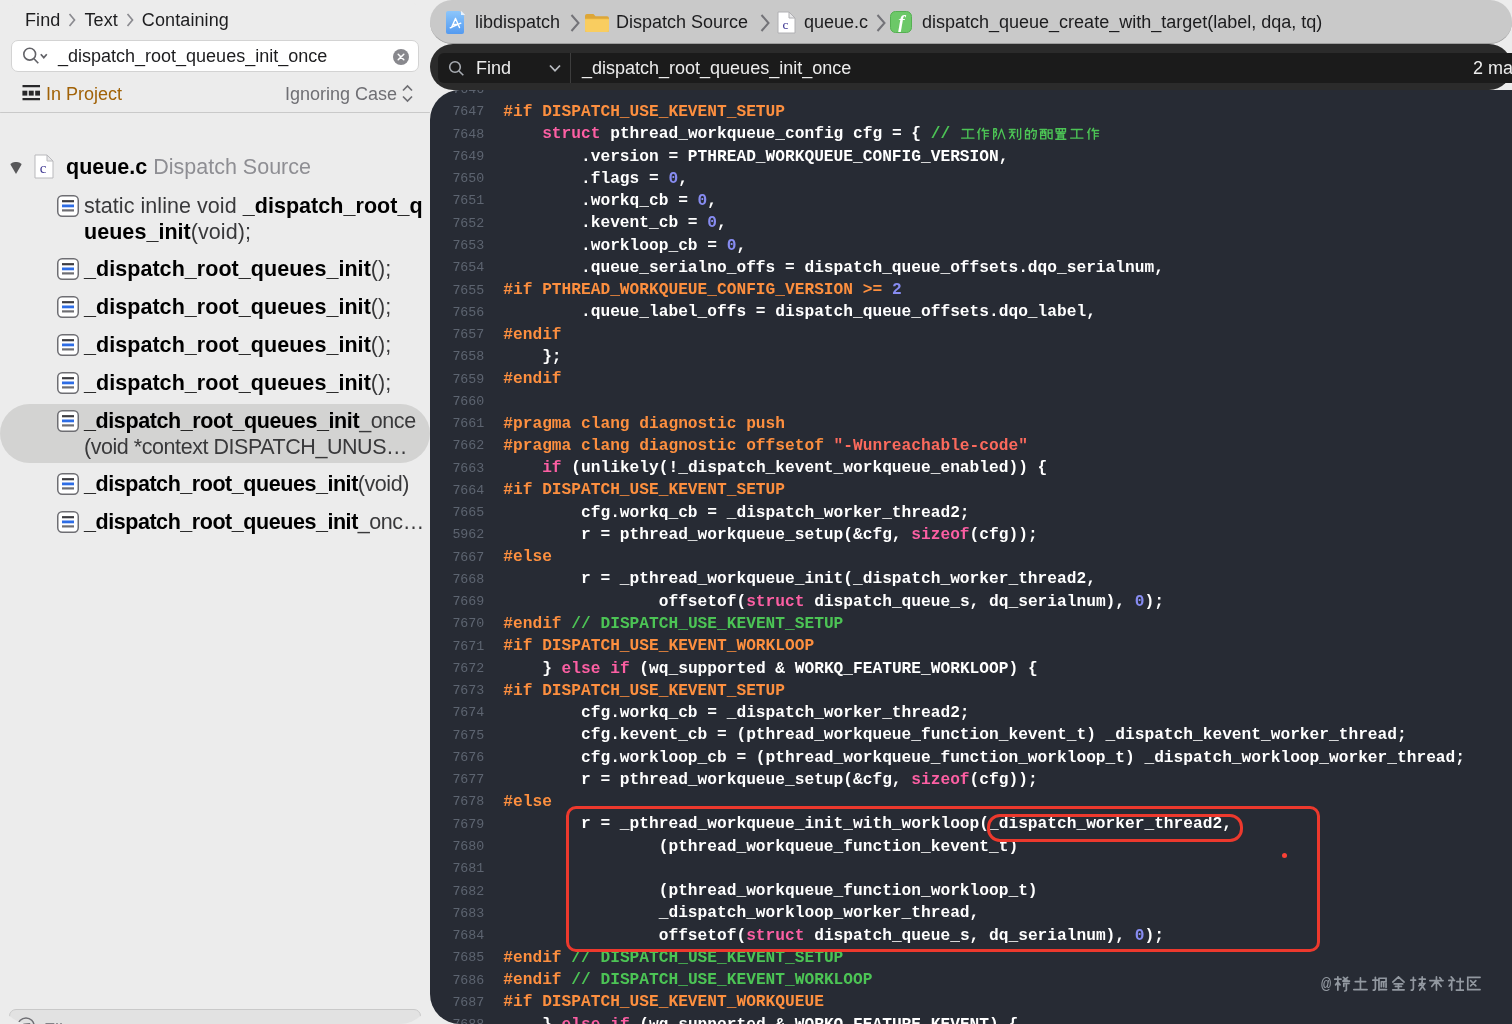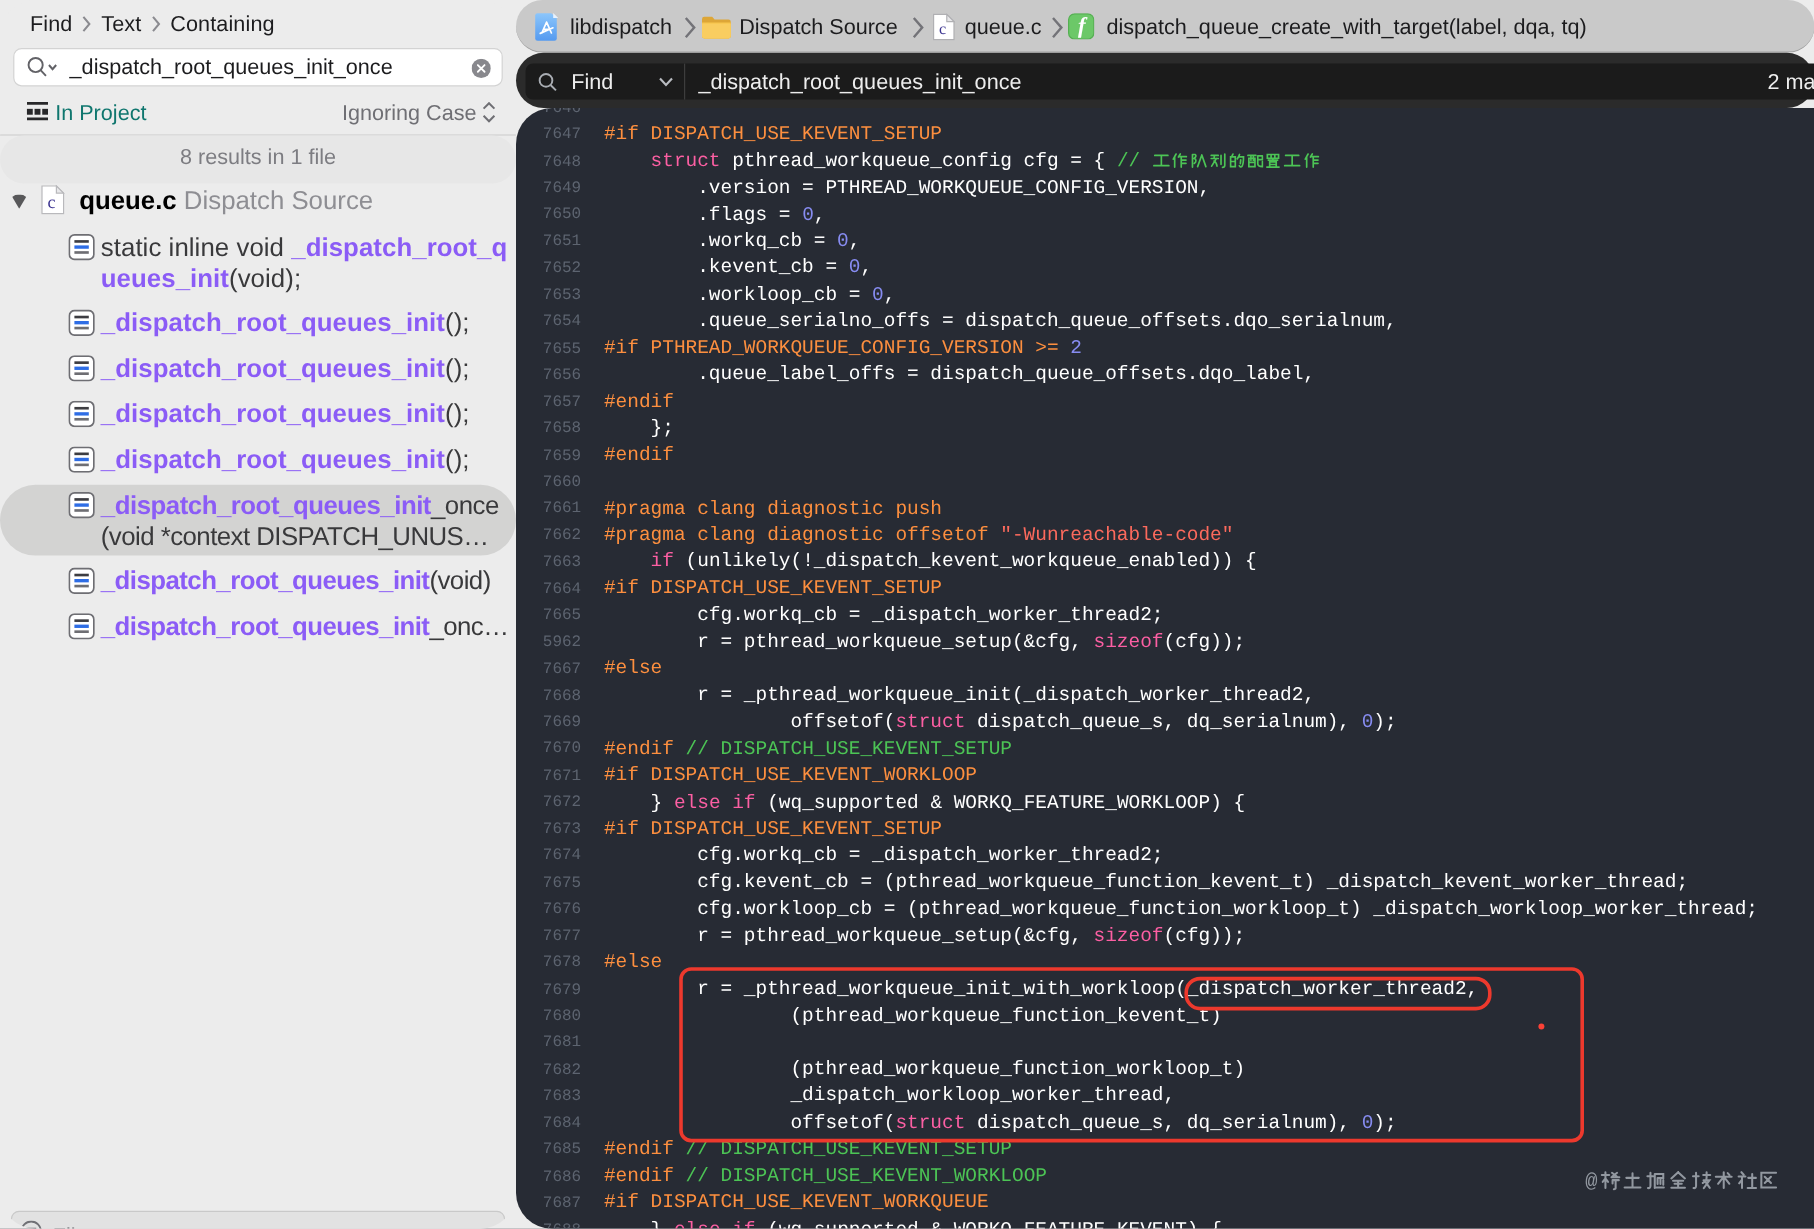--- a/index.html
+++ b/index.html
@@ -6,43 +6,43 @@
   html,body { width:1512px; height:1024px; overflow:hidden; }
   body { font-family:"Liberation Sans", sans-serif; position:relative; background:#ececec; }
   .abs { position:absolute;border-radius:30px; }
 
   
   #sidebar { left:0; top:0; width:430px; height:1024px; background:#ececec; overflow:hidden; }
   #crumbs { left:25px; top:10px; font-size:18px; color:#1d1d1f; letter-spacing:.1px; }
   #crumbs .csep { margin:0 8px; position:relative; top:1px; }
   #searchbox { left:11px; top:40px; width:408px; height:32px; background:#ffffff; border:1px solid #d3d3d3; border-radius:7px; }
   #searchtext { left:58px; top:46px; font-size:18px; color:#1c1c1e; }
-  #inproject { left:46px; top:84px; font-size:18px; color:#0f766e; }
+  #inproject { left:46px; top:84px; font-size:18px; color:#a16207; }
   #divider1 { left:0; top:112px; width:430px; height:1px; background:#c9c9c9; }
   #countband { left:0; top:113px; width:430px; height:40px; background:#e7e7e7; }
   #countband div { text-align:center; font-size:18px; color:#7d7d82; margin-top:8px; }
   .rtext { position:absolute; left:84px; font-size:21.5px; color:#39393b; letter-spacing:0.05px; white-space:nowrap; }
-  .rtext b { color:#8b5cf6; }
+  .rtext b { color:#000000; }
   #selband { left:0; top:404px; width:430px; height:59px; background:#d3d3d2; }
 
   
   #topbar { left:430px; top:0; width:1082px; height:44px; background:#c9c9c9; border-bottom:1px solid #9e9e9e; }
   .jtext { position:absolute; top:11.5px; font-size:18px; color:#1c1c1e; white-space:nowrap; }
 
   
   #findbar { left:430px; top:44px; width:1082px; height:46px; background:#2b2b2b; }
   #findfield { position:absolute; left:8px; top:9px; width:1090px; height:30px; background:#1b1b1b; border-radius:6px; }
   #findfield .ftext { position:absolute; top:4.5px; font-size:18px; color:#ededed; white-space:nowrap; }
 
   
   #editor { left:430px; top:90px; width:1176px; height:934px; background:#272b34; overflow:hidden;
             font-family:"Liberation Mono", monospace; }
   .cl { position:absolute; left:0; width:1082px; height:22.195px; white-space:pre; }
   .num { position:absolute; right:1027.7px; top:3.5px; font-size:13.3px; color:#5d6470; letter-spacing:0; }
-  .code { position:absolute; left:73.3px; top:2.2px; font-size:16.2px; font-weight:normal; color:#ffffff; letter-spacing:0; }
+  .code { position:absolute; left:73.3px; top:2.2px; font-size:16.2px; font-weight:bold; color:#ffffff; letter-spacing:0; }
   .o { color:#fd8f3f; } 
   .k { color:#fc5fa3; } 
   .n { color:#878cf1; } 
   .s { color:#fc6a5d; } 
   .c { color:#4cc455; } 
 
   
   #redbig { left:136px; top:716px; width:754px; height:146px; border:3.5px solid #ed392d; border-radius:10px; }
   #redsmall { left:557px; top:724px; width:256px; height:28px; border:3px solid #ed392d; border-radius:13px; }
   #reddot { left:852px; top:763px; width:5px; height:5px; border-radius:3px; background:#fb4136; }
@@ -70,23 +70,20 @@
   <div class="abs" id="searchbox"></div>
   <div class="abs" id="searchtext">_dispatch_root_queues_init_once</div>
   <svg class="icon" style="left:393px;top:48.5px" width="16" height="16" viewBox="0 0 16 16">
     <circle cx="8" cy="8" r="8" fill="#88888d"></circle>
     <path d="M5.2 5.2 L10.8 10.8 M10.8 5.2 L5.2 10.8" stroke="#ffffff" stroke-width="1.5" stroke-linecap="round"></path>
   </svg>
   <div class="abs" id="inproject">In Project</div>
   <div class="abs" style="left:285px;top:84px;font-size:18px;color:#6f6f74">Ignoring Case</div>
   <div class="abs" id="seltri"></div>
   <div class="abs" id="divider1"></div>
-  <div class="abs" id="countband">
-      <div>8 results in 1 file</div>
-    </div>
   <div class="abs" id="selband"></div>
   <div class="abs" id="filterfield"></div>
 
   <svg class="icon" style="left:21px;top:46px" width="27" height="21" viewBox="0 0 27 21" fill="none" stroke="#626267">
     <circle cx="8.7" cy="8.2" r="5.9" stroke-width="1.6"></circle>
     <path d="M13 12.7 L17.3 17.2" stroke-width="1.6"></path>
     <path d="M19.8 8.2 l3 3.4 3-3.4" stroke-width="1.7"></path>
   </svg>
 
   <svg class="icon" style="left:21.5px;top:84px" width="18.5" height="17" viewBox="0 0 18.5 17" fill="none" stroke="#28282a">

